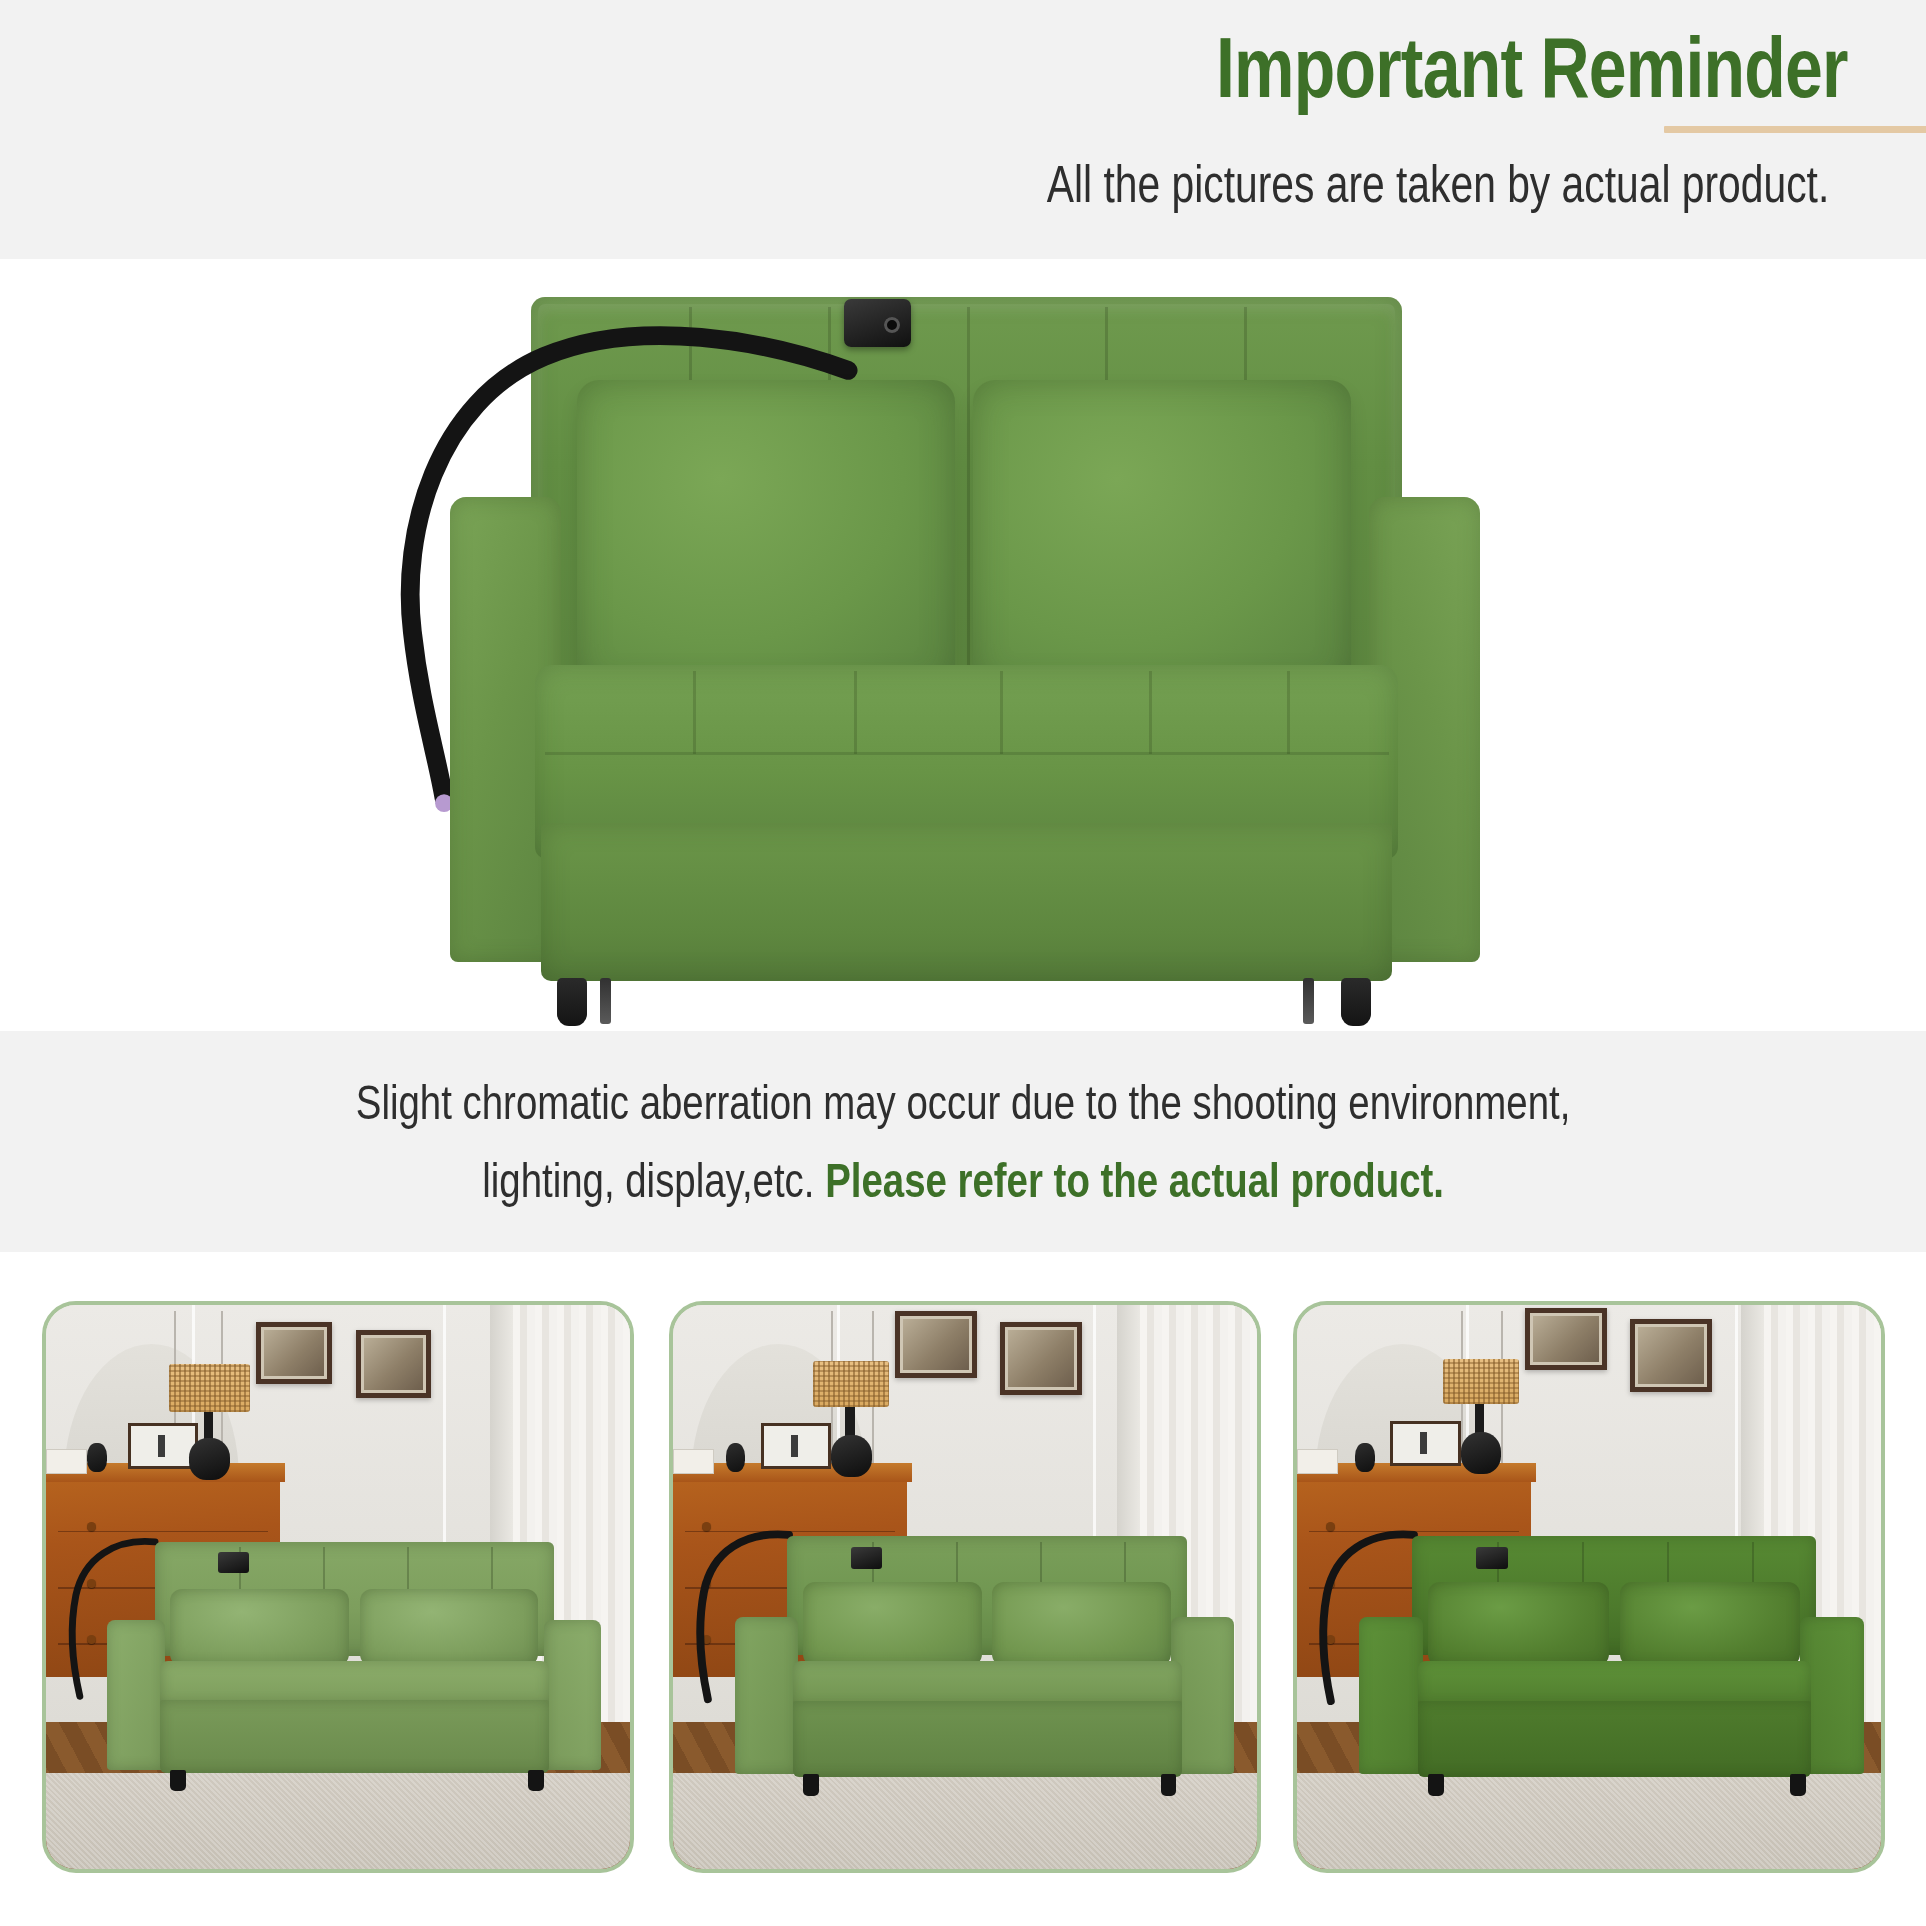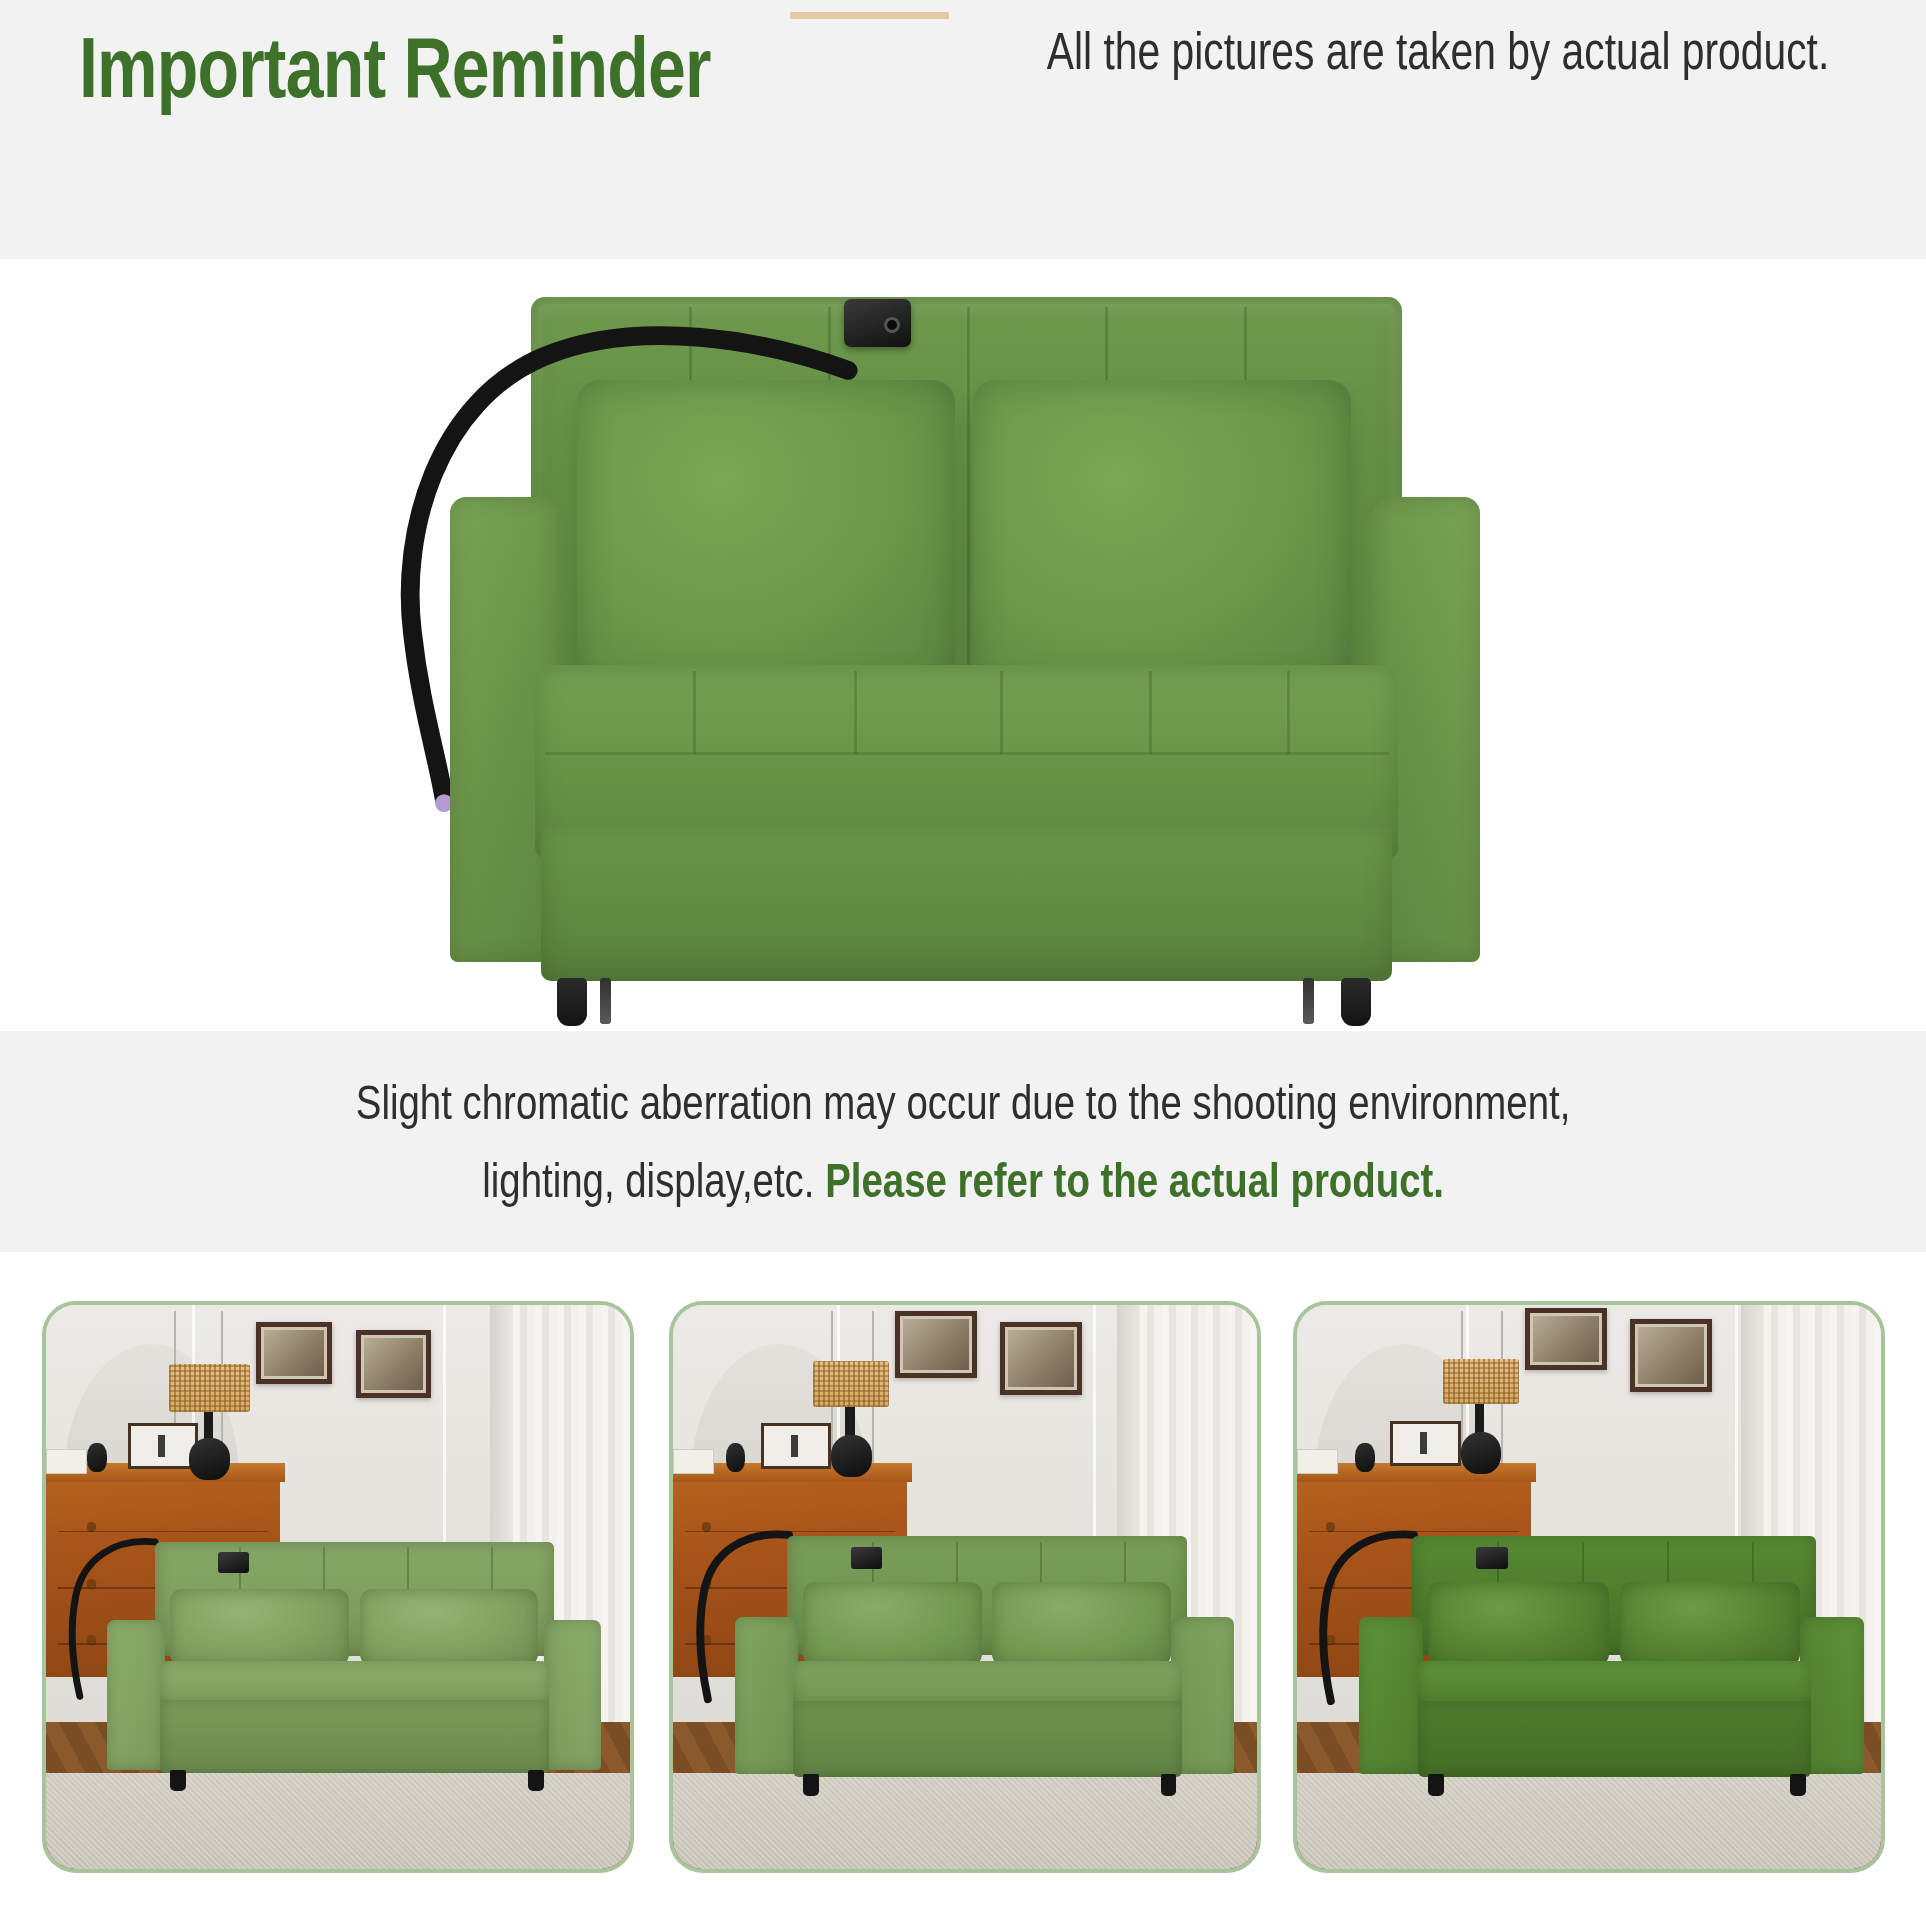--- a/index.html
+++ b/index.html
@@ -8,21 +8,21 @@
     font-family:"Liberation Sans", sans-serif;
     background:#ffffff;
     overflow:hidden;
     position:relative;
   }
 
   
   .band-header{
     position:absolute; left:0; top:0; width:1927px; height:259px;
     background:#f2f2f2;
-    display:flex; align-items:flex-start;
+    display:flex; flex-direction:column; align-items:flex-end;
   }
   .page-title{
     margin-top:22px;
     font-size:85px;
     font-weight:700;
     letter-spacing:-1px;
     color:#3d7028;
     line-height:1.08;
     transform:scaleX(.80);
     transform-origin:center top;

